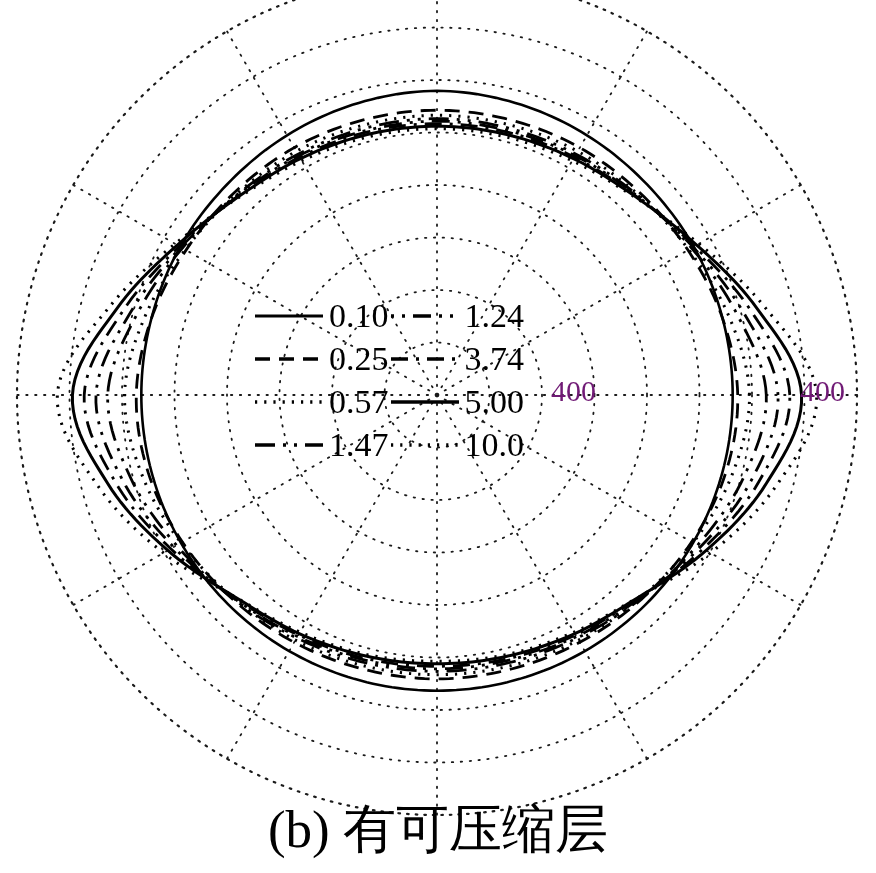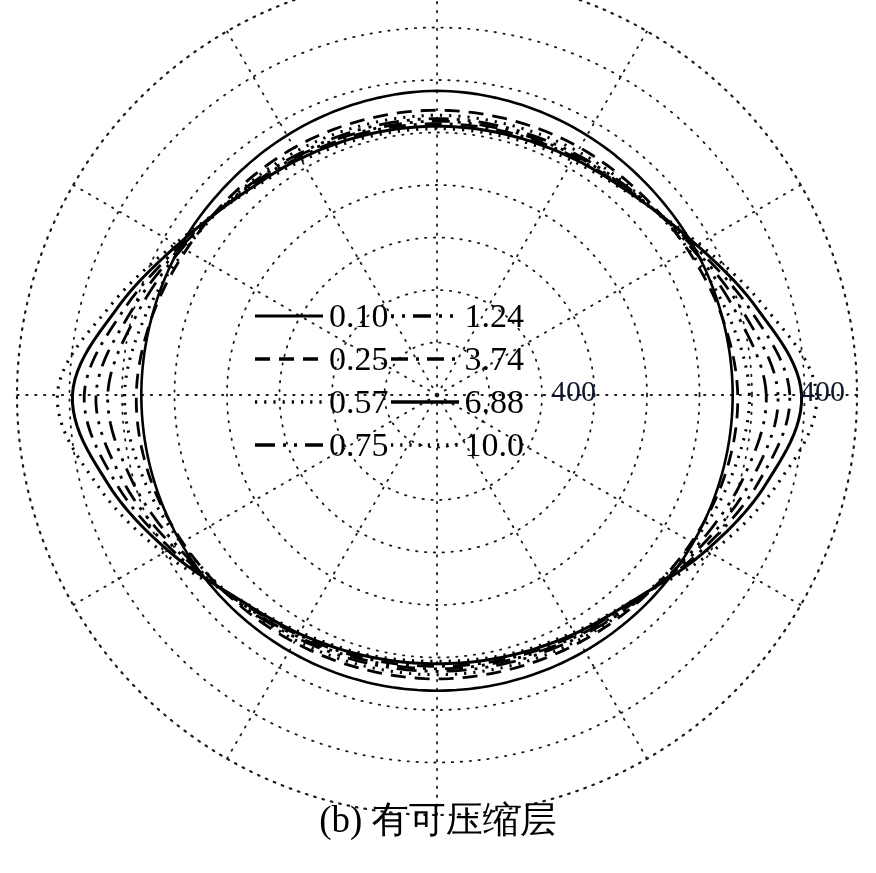--- a/index.html
+++ b/index.html
@@ -1,30 +1,30 @@
 <!DOCTYPE html>
 <html><head>
 <meta charset="utf-8">
 <style>
   html,body{margin:0;padding:0;background:#ffffff;}
   body{width:876px;height:873px;overflow:hidden;
        font-family:"Liberation Serif","DejaVu Serif",serif;color:#000;}
   #stage{position:relative;width:876px;height:873px;}
   #polar{position:absolute;left:0;top:0;width:876px;height:873px;}
-  .radlabel{position:absolute;font-size:30px;line-height:1;color:#0f172a;white-space:nowrap;}
+  .radlabel{position:absolute;font-size:30px;line-height:1;color:#701a75;white-space:nowrap;}
   #rl-inner{left:551px;top:376px;}
   #rl-outer{left:800px;top:376px;}
   #legend{position:absolute;left:253px;top:294px;width:300px;}
   #legend table{border-collapse:collapse;}
   #legend td{padding:0;vertical-align:middle;height:43px;}
   td.key{width:76px;}
   td.lab{font-size:34px;line-height:1;padding-left:4px;padding-right:12px;white-space:nowrap;}
   td.key svg{display:block;}
   #caption{position:absolute;left:0;top:800px;width:876px;text-align:center;
-           font-size:37px;line-height:1.1;white-space:nowrap;}
+           font-size:53px;line-height:1.1;white-space:nowrap;}
   #caption .cn{font-family:"DejaVu Sans","Liberation Sans",sans-serif;}
 </style>
 </head>
 <body>
 
 <div id="stage">
 
   <svg id="polar" viewBox="0 0 876 873">
     <g id="grid-layer">
         <circle cx="437" cy="395" r="52.5" fill="none" stroke="#1a1a1a" stroke-width="1.8" stroke-dasharray="1.4 7.5" stroke-linecap="round"></circle>
@@ -99,29 +99,29 @@
               <svg width="72" height="20" viewBox="0 0 72 20">
                 <line x1="2" y1="10" x2="70" y2="10" stroke="#000" stroke-width="3.6" stroke-dasharray="2.2 7" stroke-linecap="butt"></line>
               </svg>
             </td>
             <td class="lab">0.57</td>
             <td class="key">
               <svg width="72" height="20" viewBox="0 0 72 20">
                 <line x1="2" y1="10" x2="70" y2="10" stroke="#000" stroke-width="3.6" stroke-linecap="butt"></line>
               </svg>
             </td>
-            <td class="lab">6.88</td>
+            <td class="lab">5.00</td>
           </tr>
           <tr>
             <td class="key">
               <svg width="72" height="20" viewBox="0 0 72 20">
                 <line x1="2" y1="10" x2="70" y2="10" stroke="#000" stroke-width="3.4" stroke-dasharray="20 8 3 8 3 8" stroke-linecap="butt"></line>
               </svg>
             </td>
-            <td class="lab">0.75</td>
+            <td class="lab">1.47</td>
             <td class="key">
               <svg width="72" height="20" viewBox="0 0 72 20">
                 <line x1="2" y1="10" x2="70" y2="10" stroke="#000" stroke-width="3.6" stroke-dasharray="2.2 7" stroke-linecap="butt"></line>
               </svg>
             </td>
             <td class="lab">10.0</td>
           </tr>
         </tbody>
     </table>
   </div>

